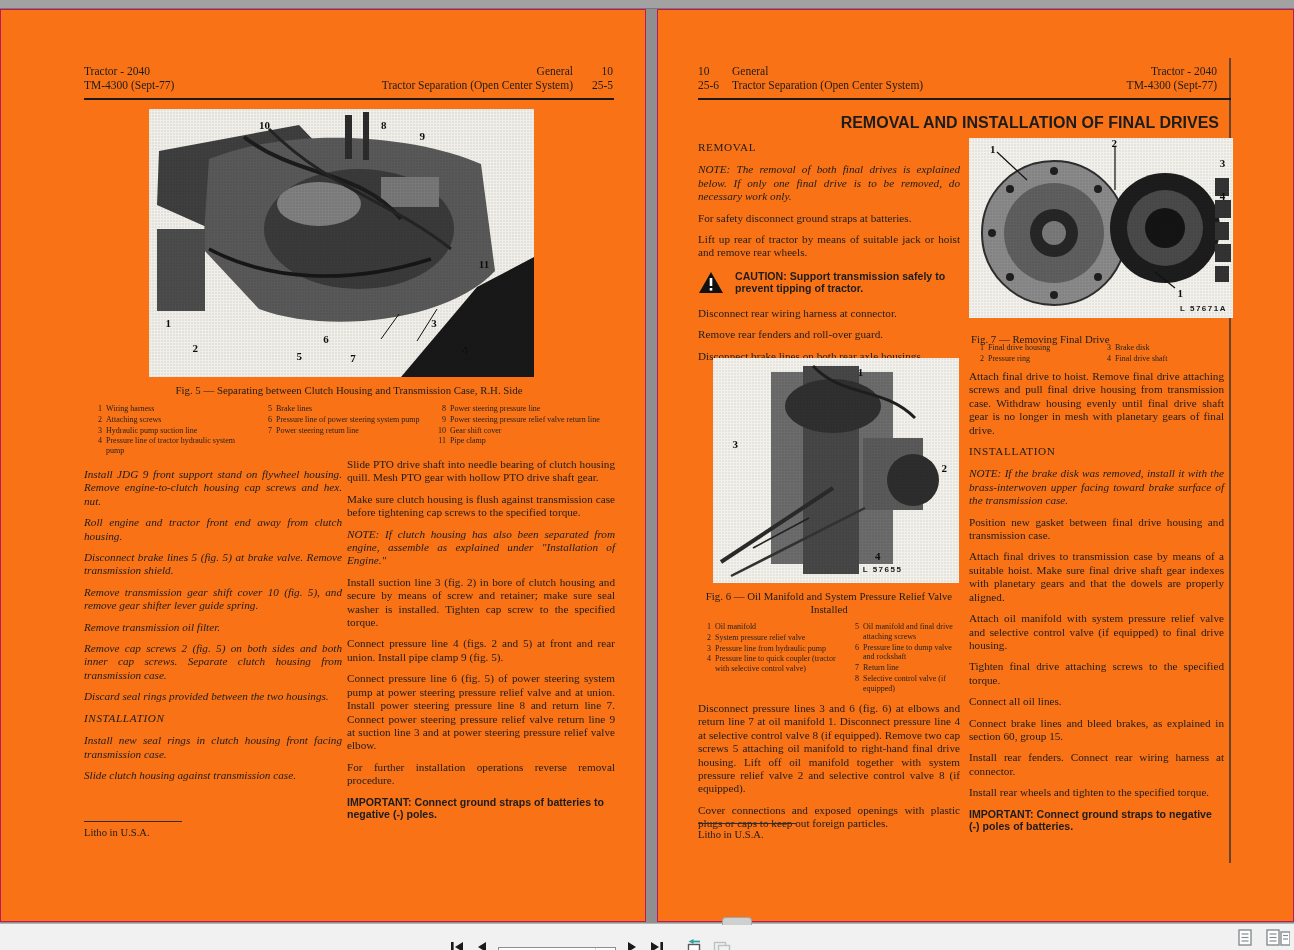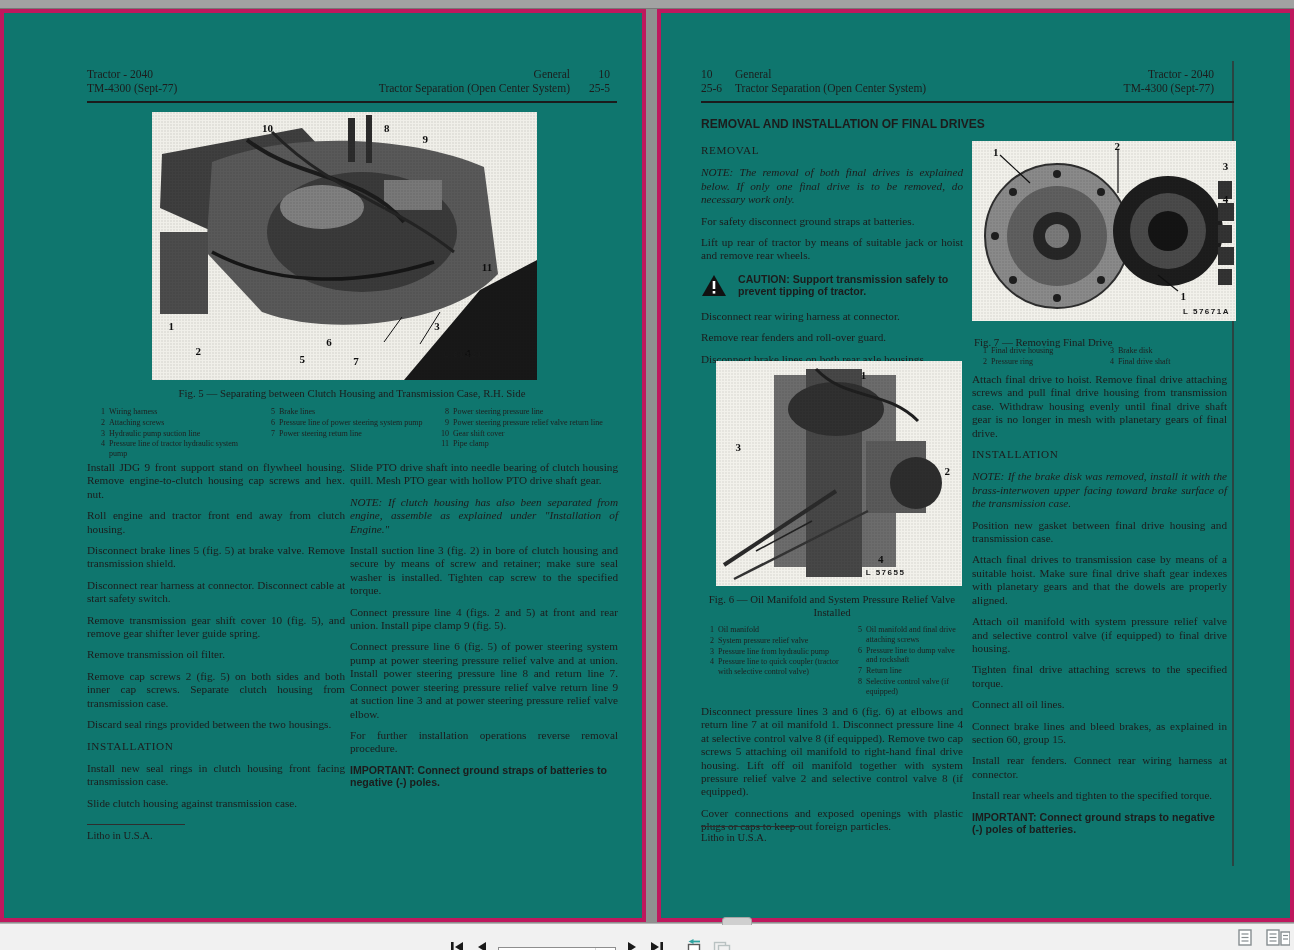--- a/index.html
+++ b/index.html
@@ -1,21 +1,21 @@
 <!DOCTYPE html>
 <html><head>
 <meta charset="utf-8">
 <style>
   html,body{margin:0;padding:0;}
   body{
     width:1294px;height:950px;position:relative;overflow:hidden;
     background:#8f8f8f;font-family:"Liberation Serif",serif;color:#1c1c1c;
   }
   .top-strip{position:absolute;left:0;top:0;width:1294px;height:8px;background:#a2a2a2;border-bottom:1px solid #787878;}
-  .page{position:absolute;top:9px;height:913px;background:#0f766e;border:4px solid #be185d;box-sizing:border-box;}
+  .page{position:absolute;top:9px;height:913px;background:#f97316;border:1px solid #be185d;box-sizing:border-box;}
   .page-left{left:0;width:646px;}
   .page-right{left:657px;width:637px;}
 
   
   .hdr{position:absolute;font-size:11.5px;line-height:14px;white-space:nowrap;}
   .hdr-right{text-align:right;}
   .hr-n{display:inline-block;width:40px;text-align:right;}
   .hn{display:inline-block;width:34px;}
   .rule{position:absolute;height:2px;background:#1b1b1b;}
 
@@ -127,36 +127,36 @@
     <div class="li"><span class="ln">6</span><span>Pressure line of power steering system pump</span></div>
     <div class="li"><span class="ln">7</span><span>Power steering return line</span></div>
   </div>
   <div class="legend" style="left:432px;top:394px;width:180px;">
     <div class="li"><span class="ln">8</span><span>Power steering pressure line</span></div>
     <div class="li"><span class="ln">9</span><span>Power steering pressure relief valve return line</span></div>
     <div class="li"><span class="ln">10</span><span>Gear shift cover</span></div>
     <div class="li"><span class="ln">11</span><span>Pipe clamp</span></div>
   </div>
 
-  <div class="col" style="left:83px;top:448px;width:258px;">
+  <div class="col" style="left:83px;top:458px;width:258px;font-style:italic;">
     <p>Install JDG 9 front support stand on flywheel housing. Remove engine-to-clutch housing cap screws and hex. nut.</p>
     <p>Roll engine and tractor front end away from clutch housing.</p>
     <p>Disconnect brake lines 5 (fig. 5) at brake valve. Remove transmission shield.</p>
-    <p>Disconnect rear harness at connector. Disconnect cable at start safety switch.</p>
     <p>Remove transmission gear shift cover 10 (fig. 5), and remove gear shifter lever guide spring.</p>
     <p>Remove transmission oil filter.</p>
     <p>Remove cap screws 2 (fig. 5) on both sides and both inner cap screws. Separate clutch housing from transmission case.</p>
     <p>Discard seal rings provided between the two housings.</p>
     <p class="sec">INSTALLATION</p>
     <p>Install new seal rings in clutch housing front facing transmission case.</p>
     <p>Slide clutch housing against transmission case.</p>
   </div>
 
   <div class="col" style="left:346px;top:448px;width:268px;">
     <p>Slide PTO drive shaft into needle bearing of clutch housing quill. Mesh PTO gear with hollow PTO drive shaft gear.</p>
+    <p>Make sure clutch housing is flush against transmission case before tightening cap screws to the specified torque.</p>
     <p class="note">NOTE: If clutch housing has also been separated from engine, assemble as explained under "Installation of Engine."</p>
     <p>Install suction line 3 (fig. 2) in bore of clutch housing and secure by means of screw and retainer; make sure seal washer is installed. Tighten cap screw to the specified torque.</p>
     <p>Connect pressure line 4 (figs. 2 and 5) at front and rear union. Install pipe clamp 9 (fig. 5).</p>
     <p>Connect pressure line 6 (fig. 5) of power steering system pump at power steering pressure relief valve and at union. Install power steering pressure line 8 and return line 7. Connect power steering pressure relief valve return line 9 at suction line 3 and at power steering pressure relief valve elbow.</p>
     <p>For further installation operations reverse removal procedure.</p>
     <p class="imp"><span>IMPORTANT:</span> <span>Connect ground straps of batteries to negative (-) poles.</span></p>
   </div>
 
   <div class="footer-line" style="left:83px;top:811px;"></div>
   <div class="litho" style="left:83px;top:817px;">Litho in U.S.A.</div>
@@ -168,21 +168,21 @@
   <div class="hdr" style="left:40px;top:54px;">
     <div><span class="hn">10</span><span>General</span></div>
     <div><span class="hn">25-6</span><span>Tractor Separation (Open Center System)</span></div>
   </div>
   <div class="hdr hdr-right" style="right:76px;top:54px;">
     <div>Tractor - 2040</div>
     <div>TM-4300 (Sept-77)</div>
   </div>
   <div class="rule" style="left:40px;width:533px;top:88px;"></div>
 
-  <div style="position:absolute;left:40px;width:521px;top:104px;text-align:left;font-family:'Liberation Sans',sans-serif;font-weight:bold;font-size:12px;">REMOVAL AND INSTALLATION OF FINAL DRIVES</div>
+  <div style="position:absolute;left:40px;width:521px;top:104px;text-align:right;font-family:'Liberation Sans',sans-serif;font-weight:bold;font-size:16px;">REMOVAL AND INSTALLATION OF FINAL DRIVES</div>
 
   <div class="col" style="left:40px;top:128px;width:262px;">
     <p class="sec">REMOVAL</p>
     <p class="note">NOTE: The removal of both final drives is explained below. If only one final drive is to be removed, do necessary work only.</p>
     <p>For safety disconnect ground straps at batteries.</p>
     <p>Lift up rear of tractor by means of suitable jack or hoist and remove rear wheels.</p>
     <div class="caution">
       <svg class="warn-tri" width="26" height="23" viewBox="0 0 26 23">
         <polygon points="13,1 25,22 1,22" fill="#111"></polygon>
         <rect x="11.7" y="7" width="2.6" height="8" fill="#fff"></rect>

